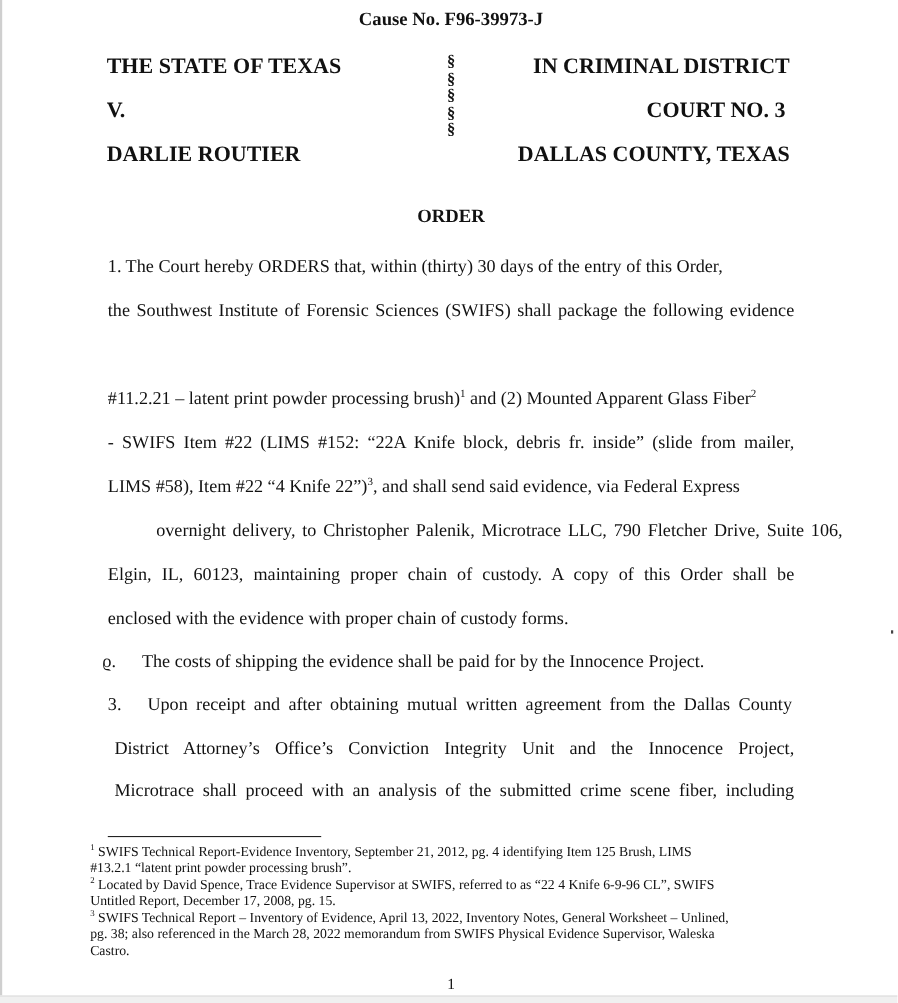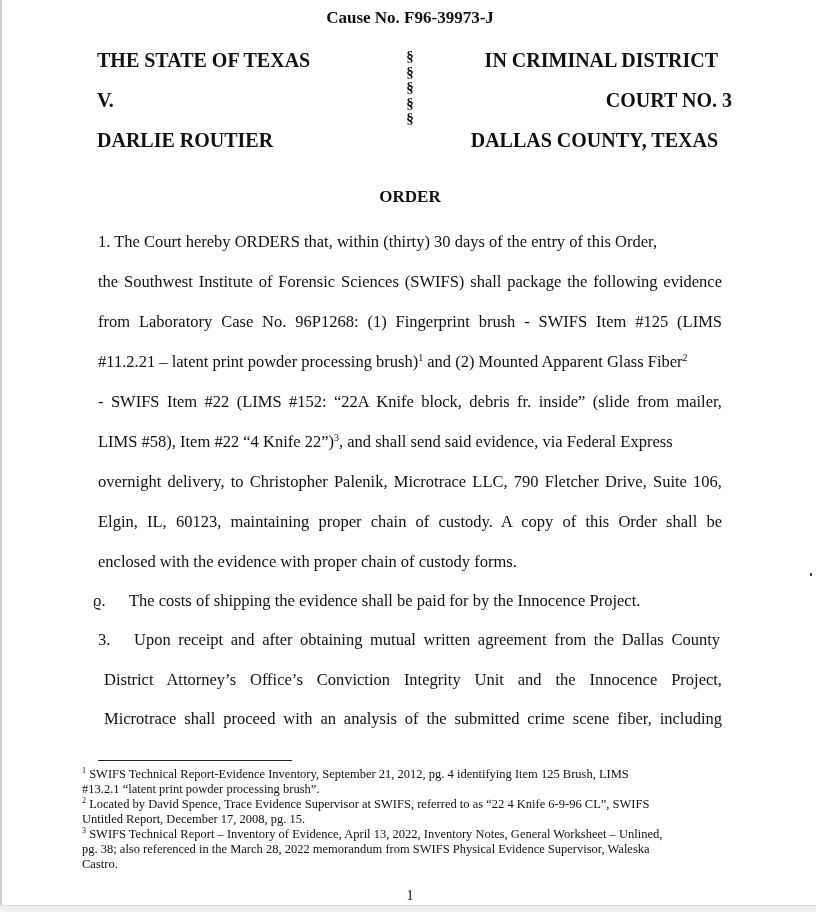--- a/index.html
+++ b/index.html
@@ -110,32 +110,31 @@
 
   <div class="abs sect">
     <div>§</div>
     <div>§</div>
     <div>§</div>
     <div>§</div>
     <div>§</div>
   </div>
 
   <div class="abs caption-right" style="right:98px; top:49px;">IN CRIMINAL DISTRICT</div>
-  <div class="abs caption-right" style="right:84px; top:89px;">COURT NO. 3</div>
+  <div class="abs caption-right" style="right:102px; top:89px;">COURT NO. 3</div>
   <div class="abs caption-right" style="right:98px; top:129px;">DALLAS COUNTY, TEXAS</div>
 
   <div class="abs order-title">ORDER</div>
 
   <div class="abs body-line" style="top:232px;">1.  The Court hereby ORDERS that, within (thirty) 30 days of the entry of this Order,</div>
   <div class="abs body-line justify" style="top:272px;">the Southwest Institute of Forensic Sciences (SWIFS) shall package the following evidence</div>
-  <div class="abs body-line justify" style="top:312px;">from Laboratory Case No. 96P1268: (1) Fingerprint brush - SWIFS Item #125 (LIMS</div>
   <div class="abs body-line" style="top:352px;"><span>#11.2.21 – latent print powder processing brush)</span><sup>1</sup><span> and (2) Mounted Apparent Glass Fiber</span><sup>2</sup></div>
   <div class="abs body-line justify" style="top:392px;">- SWIFS Item #22 (LIMS #152: “22A Knife block, debris fr. inside” (slide from mailer,</div>
   <div class="abs body-line" style="top:432px;"><span>LIMS #58), Item #22 “4 Knife 22”)</span><sup>3</sup><span>, and shall send said evidence, via Federal Express</span></div>
-  <div class="abs body-line justify" style="top:472px;">overnight delivery, to Christopher Palenik, Microtrace LLC, 790 Fletcher Drive, Suite 106,</div>
+  <div class="abs body-line justify" style="top:472px;margin-left:44px;">overnight delivery, to Christopher Palenik, Microtrace LLC, 790 Fletcher Drive, Suite 106,</div>
   <div class="abs body-line justify" style="top:512px;">Elgin, IL, 60123, maintaining proper chain of custody. A copy of this Order shall be</div>
   <div class="abs body-line" style="top:552px;">enclosed with the evidence with proper chain of custody forms.</div>
 
   <div class="abs edge-dot"></div>
 
   <div class="abs body-line" style="top:591px; left:91px;">
     <span style="display:inline-block; width:36px;">ϱ.</span><span>The costs of shipping the evidence shall be paid for by the Innocence Project.</span>
   </div>
 
   <div class="abs body-line" style="top:630px;">

